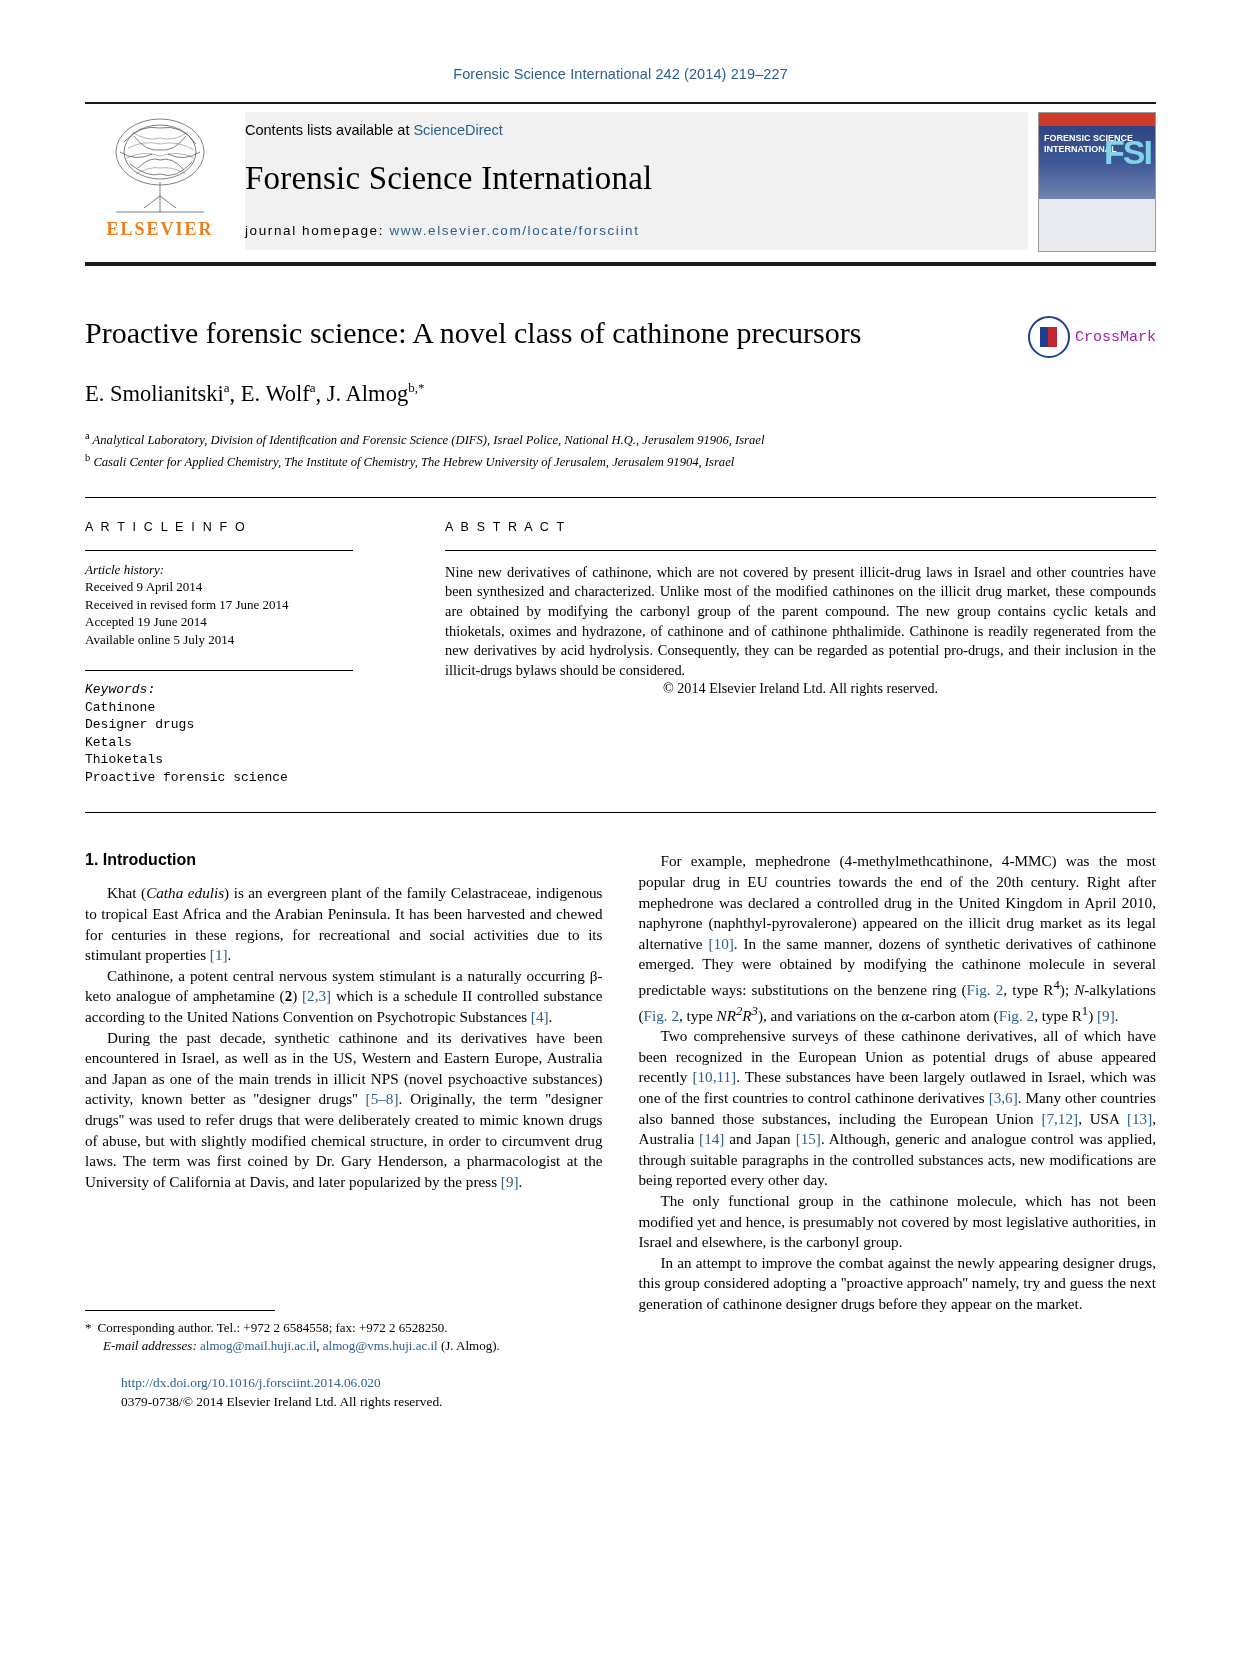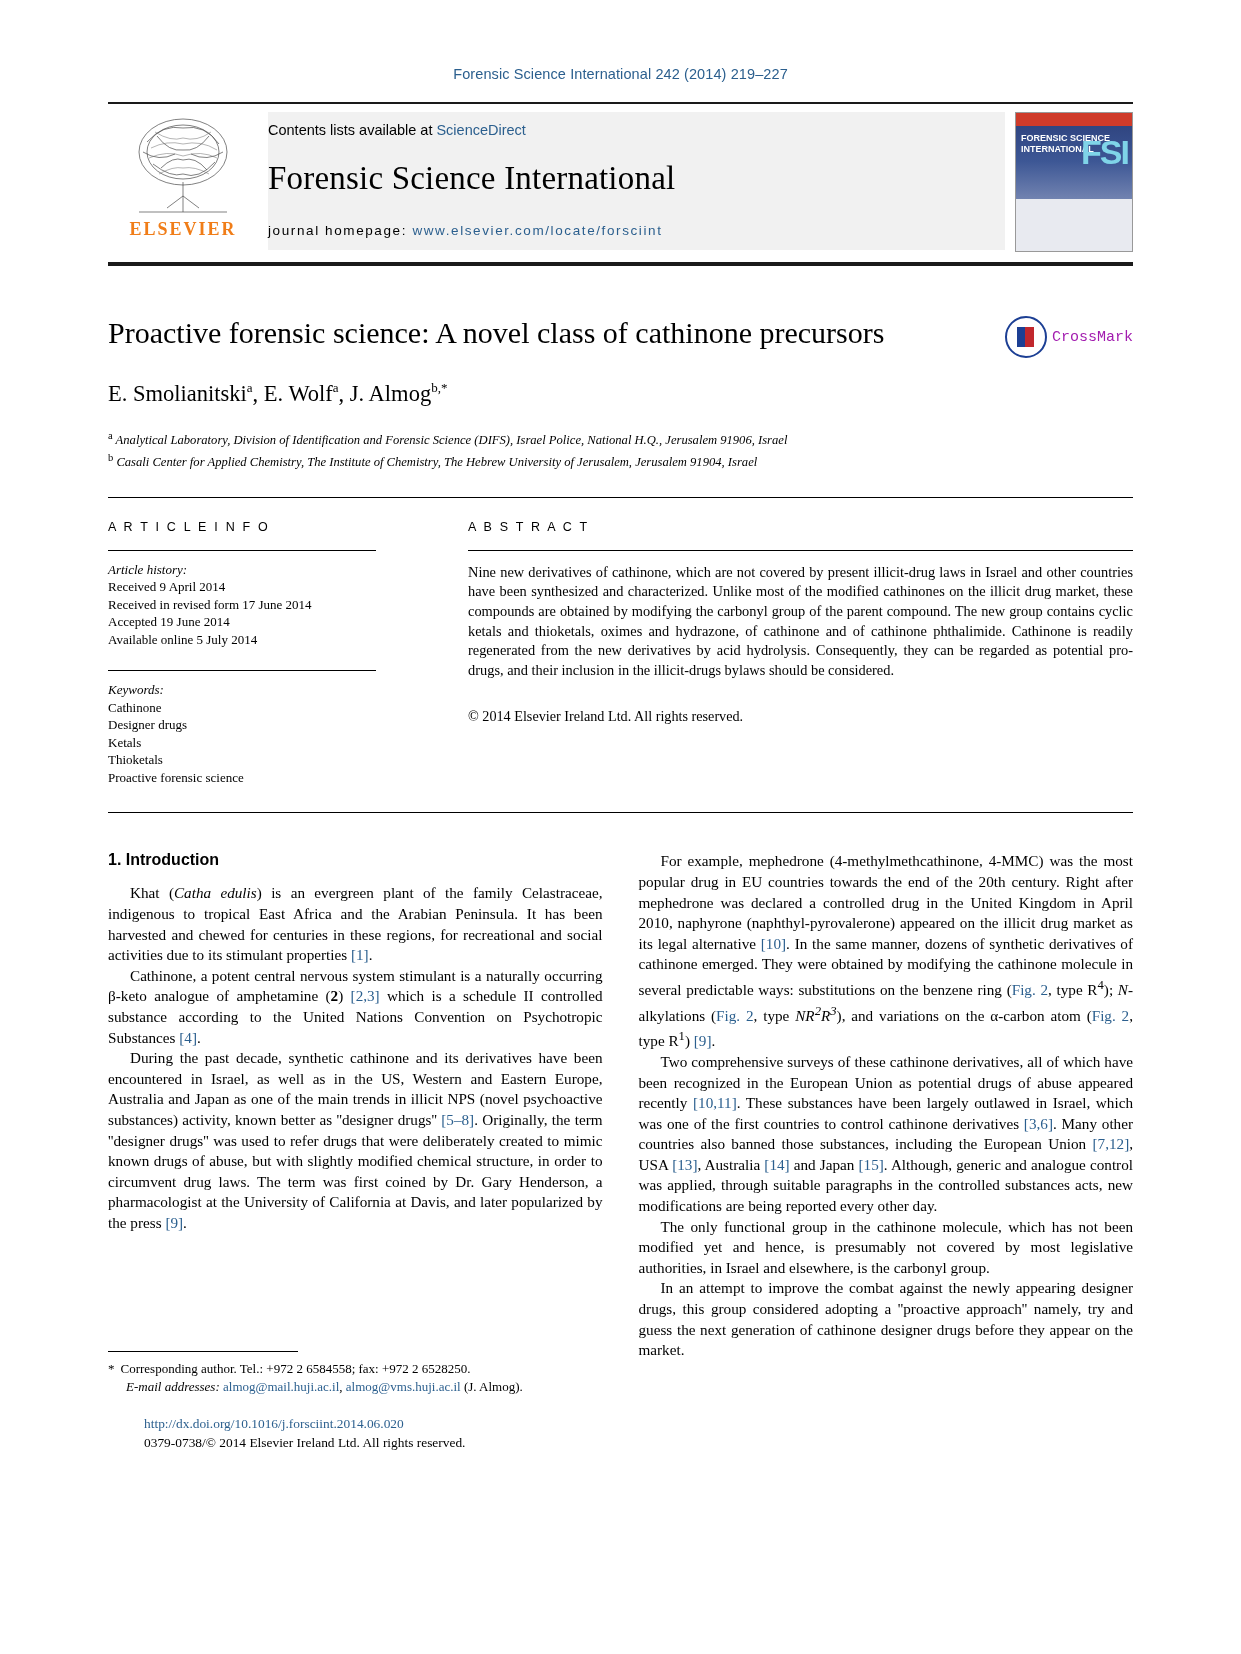--- a/index.html
+++ b/index.html
@@ -12,21 +12,21 @@
     height: 1654px;
     font-family: "Liberation Serif", serif;
     color: #000;
     position: relative;
   }
   .page {
     width: 1241px;
     height: 1654px;
     position: relative;
     box-sizing: border-box;
-    padding: 0 108px;
+    padding: 0 85px;
   }
   .journal-ref {
     text-align: center;
     font-family: "Liberation Sans", sans-serif;
     font-size: 14.5px;
     color: #2b5f8e;
     padding-top: 66px;
     letter-spacing: 0.1px;
   }
   .masthead {
@@ -177,24 +177,24 @@
   .hist .lbl { font-style: italic; }
   .kw { margin-top: 22px; font-family:"Liberation Serif", serif; font-size: 13px; line-height: 17.5px;}
   .kw .lbl { font-style: italic; }
   .abstract-text {
     font-family: "Liberation Serif", serif;
     font-size: 14.4px;
     line-height: 19.6px;
     text-align: justify;
   }
   .copyright {
-    text-align: left;
+    text-align: center;
     font-family: "Liberation Serif", serif;
     font-size: 14.2px;
-    margin-top: 28px;
+    margin-top: 0;
   }
   .rule-bottom { border-top: 1px solid #000; margin-top: 26px; }
   .body-cols {
     display: flex;
     margin-top: 38px;
     gap: 36px;
   }
   .col { flex: 1; }
   h2.sec {
     font-family: "Liberation Sans", sans-serif;
@@ -311,21 +311,21 @@
       <div class="sec-head">A R T I C L E   I N F O</div>
       <div class="info-rule"></div>
       <div class="hist">
         <div class="lbl">Article history:</div>
         <div>Received 9 April 2014</div>
         <div>Received in revised form 17 June 2014</div>
         <div>Accepted 19 June 2014</div>
         <div>Available online 5 July 2014</div>
       </div>
       <div class="info-rule" style="margin-top:22px;"></div>
-      <div class="kw" style="margin-top:10px;">
+      <div class="kw" style="margin-top:10px;font-family:Liberation Mono, monospace;">
         <div class="lbl">Keywords:</div>
         <div>Cathinone</div>
         <div>Designer drugs</div>
         <div>Ketals</div>
         <div>Thioketals</div>
         <div>Proactive forensic science</div>
       </div>
     </div>
 
     <div class="col-abstract">

